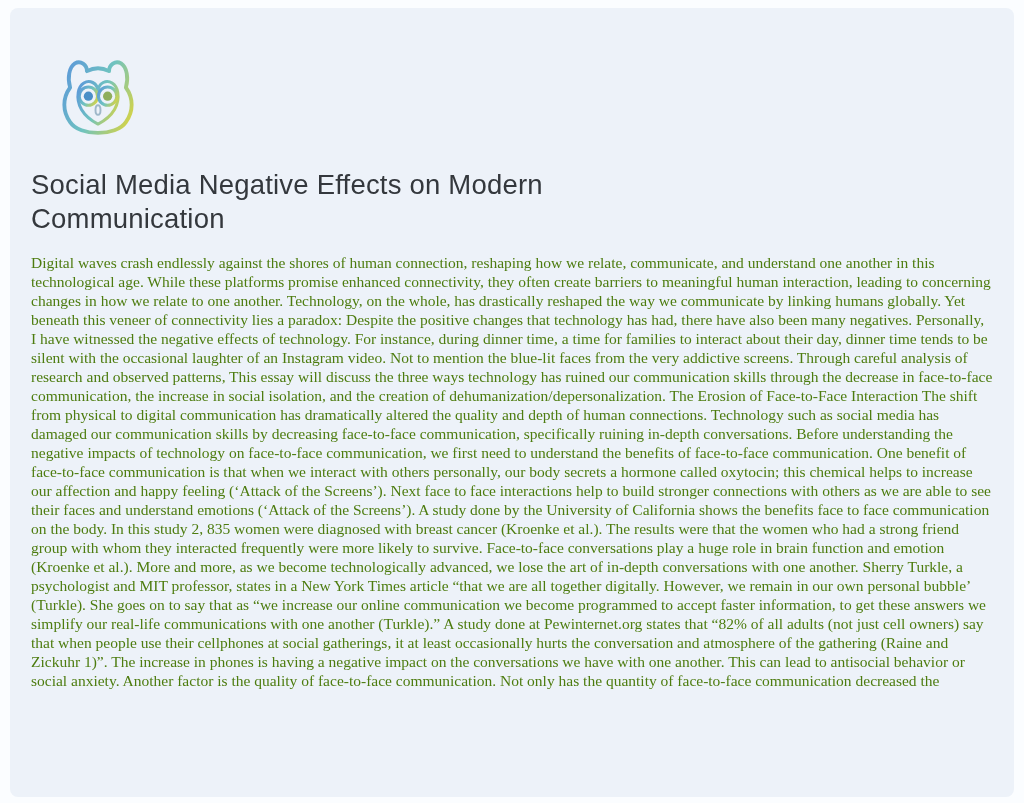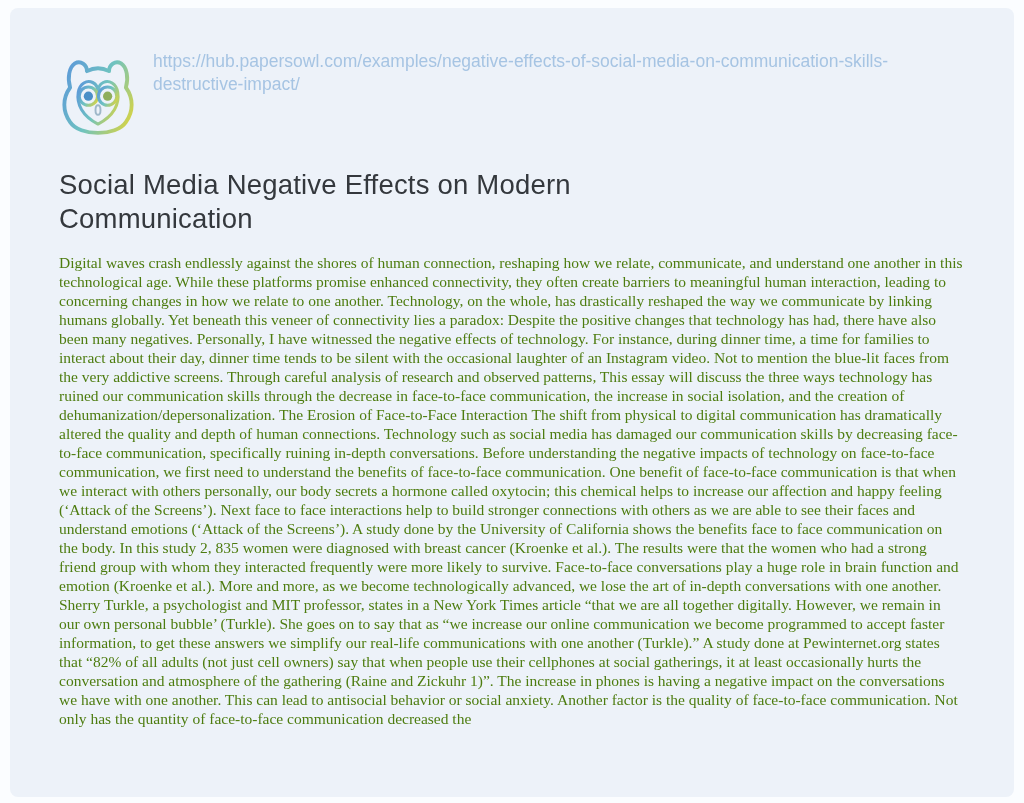--- a/index.html
+++ b/index.html
@@ -49,21 +49,21 @@
   .source-url {
     display: block;
     font-size: 17.5px;
     line-height: 23px;
     color: #a6c4e3;
     text-decoration: none;
     max-width: 772px;
     overflow-wrap: break-word;
     word-break: break-word;
   }
-  .article { padding: 0 49px; }
+  .article { padding: 0 21px; }
   .article-title {
     margin: 16px 0 0 0;
     max-width: 600px;
     font-size: 27.5px;
     font-weight: 400;
     line-height: 34px;
     color: #34383d;
     letter-spacing: 0.2px;
   }
   .article-body {
@@ -94,21 +94,20 @@
         <path d="M23 39 C15 50 15 64 23 75 C33 90 71 90 81 75 C89 64 89 50 81 39 C84 29 82 18 76 14 C70 10.5 63.5 15.5 63.5 22 C56 18 48 18 40.5 22 C40.5 15.5 34 10.5 28 14 C22 18 20 29 23 39 Z" fill="none" stroke="url(#owlgrad)" stroke-width="4" stroke-linejoin="round"></path>
         <path d="M52 77 C35.5 68.5 29.5 56 31.5 44 C33 34.8 40.5 30.8 46.5 33.8 C50 35.6 52 39.5 52 43.5 C52 39.5 54 35.6 57.5 33.8 C63.5 30.8 71 34.8 72.5 44 C74.5 56 68.5 68.5 52 77 Z" fill="none" stroke="url(#owlgrad)" stroke-width="3.2" stroke-linejoin="round"></path>
         <circle cx="42" cy="48" r="9.5" fill="none" stroke="url(#owlgrad)" stroke-width="3.2"></circle>
         <circle cx="62" cy="48" r="9.5" fill="none" stroke="url(#owlgrad)" stroke-width="3.2"></circle>
         <circle cx="42" cy="48" r="4.8" fill="#4a8fc7"></circle>
         <circle cx="62" cy="48" r="4.8" fill="#8fae5a"></circle>
         <ellipse cx="52" cy="62.5" rx="2.6" ry="5" fill="none" stroke="#9fb8c9" stroke-width="2"></ellipse>
       </svg>
     </div>
     <div class="brand-block">
-      <a class="source-url" href="#">https://hub.papersowl.com/examples/negative-effects-of-social-media-on-communication-skills-destructive-impact/</a>
     </div>
   </header>
 
   <main class="article">
     <h2 class="article-title">Social Media Negative Effects on Modern Communication</h2>
     <p class="article-body">Digital waves crash endlessly against the shores of human connection, reshaping how we relate, communicate, and understand one another in this technological age. While these platforms promise enhanced connectivity, they often create barriers to meaningful human interaction, leading to concerning changes in how we relate to one another. Technology, on the whole, has drastically reshaped the way we communicate by linking humans globally. Yet beneath this veneer of connectivity lies a paradox: Despite the positive changes that technology has had, there have also been many negatives. Personally, I have witnessed the negative effects of technology. For instance, during dinner time, a time for families to interact about their day, dinner time tends to be silent with the occasional laughter of an Instagram video. Not to mention the blue-lit faces from the very addictive screens. Through careful analysis of research and observed patterns, This essay will discuss the three ways technology has ruined our communication skills through the decrease in face-to-face communication, the increase in social isolation, and the creation of dehumanization/depersonalization. The Erosion of Face-to-Face Interaction The shift from physical to digital communication has dramatically altered the quality and depth of human connections. Technology such as social media has damaged our communication skills by decreasing face-to-face communication, specifically ruining in-depth conversations. Before understanding the negative impacts of technology on face-to-face communication, we first need to understand the benefits of face-to-face communication. One benefit of face-to-face communication is that when we interact with others personally, our body secrets a hormone called oxytocin; this chemical helps to increase our affection and happy feeling (‘Attack of the Screens’). Next face to face interactions help to build stronger connections with others as we are able to see their faces and understand emotions (‘Attack of the Screens’). A study done by the University of California shows the benefits face to face communication on the body. In this study 2, 835 women were diagnosed with breast cancer (Kroenke et al.). The results were that the women who had a strong friend group with whom they interacted frequently were more likely to survive. Face-to-face conversations play a huge role in brain function and emotion (Kroenke et al.). More and more, as we become technologically advanced, we lose the art of in-depth conversations with one another. Sherry Turkle, a psychologist and MIT professor, states in a New York Times article “that we are all together digitally. However, we remain in our own personal bubble’ (Turkle). She goes on to say that as “we increase our online communication we become programmed to accept faster information, to get these answers we simplify our real-life communications with one another (Turkle).” A study done at Pewinternet.org states that “82% of all adults (not just cell owners) say that when people use their cellphones at social gatherings, it at least occasionally hurts the conversation and atmosphere of the gathering (Raine and Zickuhr 1)”. The increase in phones is having a negative impact on the conversations we have with one another. This can lead to antisocial behavior or social anxiety. Another factor is the quality of face-to-face communication. Not only has the quantity of face-to-face communication decreased the</p>
   </main>
 
 </div>
 

